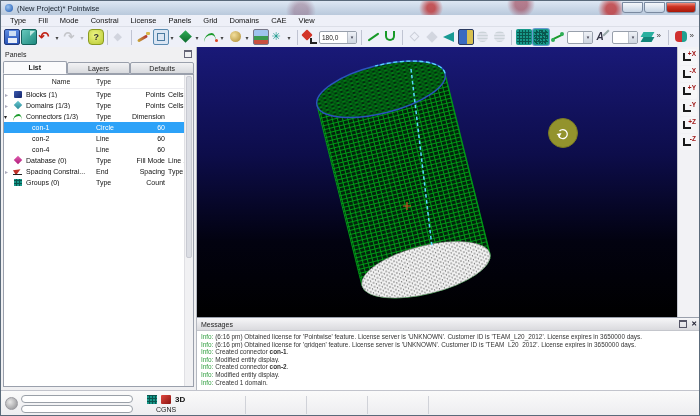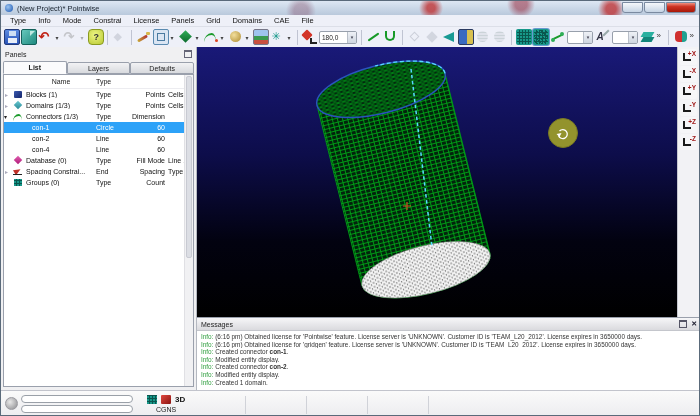--- a/index.html
+++ b/index.html
@@ -194,29 +194,29 @@
 
   <span class="wbtn minimize"></span>
       <span class="wbtn maximize"></span>
       <span class="wbtn close"></span>
     </span>
 </div>
 
 <div class="menubar">
 
 <span class="menu-item File">Type</span>
-    <span class="menu-item Edit">Info</span>
+    <span class="menu-item Edit">Fill</span>
     <span class="menu-item View">Mode</span>
     <span class="menu-item Examine">Constrai</span>
     <span class="menu-item Select">License</span>
     <span class="menu-item Create">Panels</span>
     <span class="menu-item Grid">Grid</span>
     <span class="menu-item Script">Domains</span>
     <span class="menu-item CAE">CAE</span>
-    <span class="menu-item Help">File</span>
+    <span class="menu-item Help">View</span>
   </div>
 
 <div class="toolbar">
   <span style="display:contents">
     
   <span class="ti save"></span><span class="ti open"></span><span class="ti undo"></span><span class="ti dropdown"></span><span class="ti redo dim"></span><span class="ti dropdown dim"></span><span class="ti help"></span><span class="ti separator"></span><span class="ti gem dim"></span><span class="ti separator"></span><span class="ti paintbrush"></span><span class="ti cube"></span><span class="ti dropdown"></span><span class="ti diamond"></span><span class="ti dropdown"></span><span class="ti curve"></span><span class="ti dropdown"></span><span class="ti sphere"></span><span class="ti dropdown"></span><span class="ti image"></span><span class="ti spider"></span><span class="ti dropdown"></span><span class="ti separator"></span><span class="ti examine"></span></span>
   <span class="combo rot">
     <span>180,0</span>
     <span class="arrow">▾</span>
   </span>

